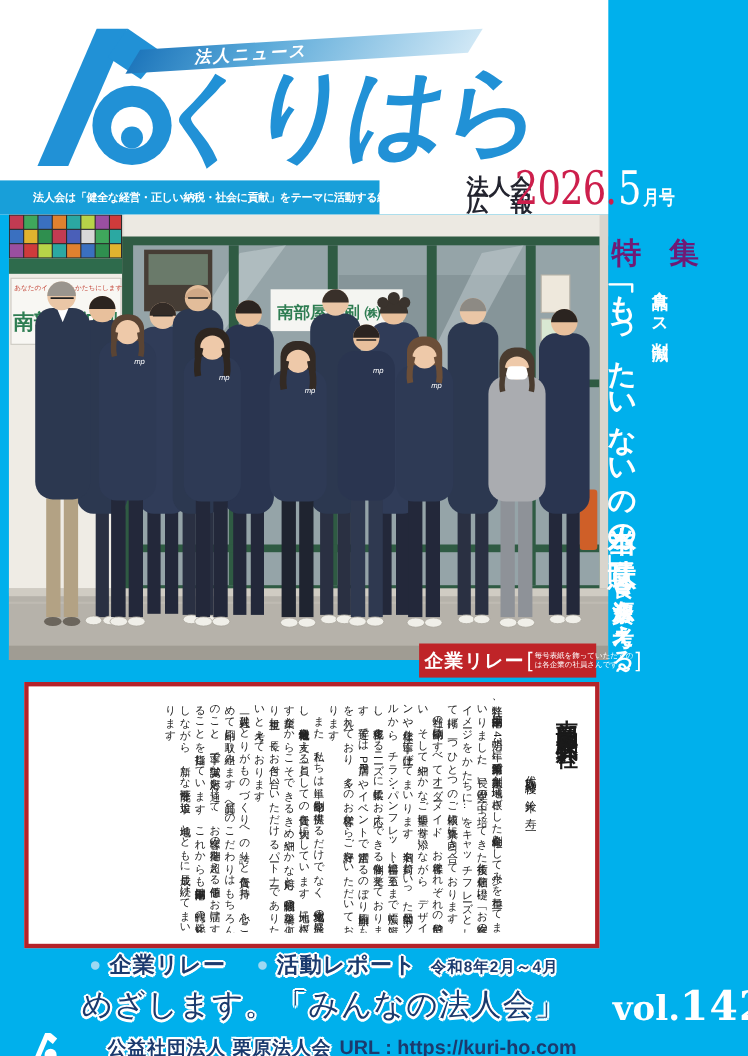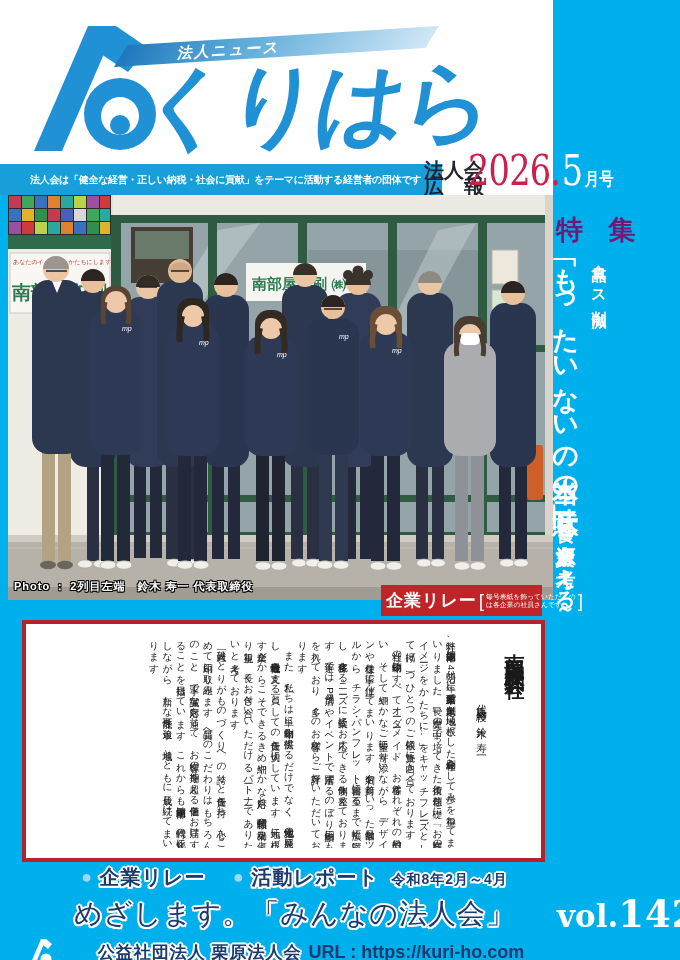--- a/index.html
+++ b/index.html
@@ -22,21 +22,21 @@
     color:#fff;font-weight:bold;font-style:italic;font-size:15px;line-height:21px;letter-spacing:2px;
     white-space:nowrap;
   }
   .logo-text{
     position:absolute;left:116px;top:40px;
     font-size:90px;line-height:98px;font-weight:800;color:#2191d6;
     transform:skewX(-9deg) rotate(-1deg);transform-origin:left bottom;
     letter-spacing:-5px;white-space:nowrap;
   }
   .tagline-bar{
-    position:absolute;left:0;top:164px;width:442px;height:31px;background:#189fd9;
+    position:absolute;left:0;top:164px;width:345px;height:31px;background:#189fd9;
     display:flex;align-items:center;
   }
   .tagline-bar span{
     color:#fff;font-weight:bold;font-size:10px;letter-spacing:-0.3px;
     padding-left:30px;white-space:nowrap;
   }
   .org-block{
     position:absolute;left:424px;top:162px;width:46px;
     font-family:"Liberation Serif",serif;font-weight:bold;color:#23242f;
     font-size:20px;line-height:16px;white-space:nowrap;
@@ -374,21 +374,20 @@
       <rect x="446" y="121" width="32" height="50" rx="14" fill="#4a3c30"></rect>
       <rect x="436" y="147" width="52" height="114" rx="16" fill="#aaacb0"></rect>
       <circle cx="462" cy="139" r="11" fill="#eec9a9"></circle>
       <path d="M451,140 a11,11 0 0,1 22,0 l0,-5 a11,11 0 0,0 -22,0 z" fill="#4a3c30"></path>
       <rect x="452" y="138" width="20" height="12" rx="5" fill="#ffffff"></rect>
       <path d="M451,139 q-4,14 -2,22 M473,139 q4,14 2,22" stroke="#4a3c30" stroke-width="5" fill="none"></path>
       <ellipse cx="454" cy="371" rx="8" ry="4.2" fill="#f0efe9" stroke="#a9a59c" stroke-width="0.7"></ellipse>
       <ellipse cx="470" cy="371" rx="8" ry="4.2" fill="#f0efe9" stroke="#a9a59c" stroke-width="0.7"></ellipse>
     </g>
   </svg>
-  <div class="photo-caption">Photo ： 2列目左端　鈴木 寿一 代表取締役</div>
 </div>
 
 <div class="relay-badge">
   <span class="relay-title">企業リレー</span>
   <span class="relay-bk">[</span>
   <span class="relay-note">
     <span>毎号表紙を飾っていただくの</span><br>
     <span>は各企業の社員さんです。</span>
   </span>
   <span class="relay-bk">]</span>

